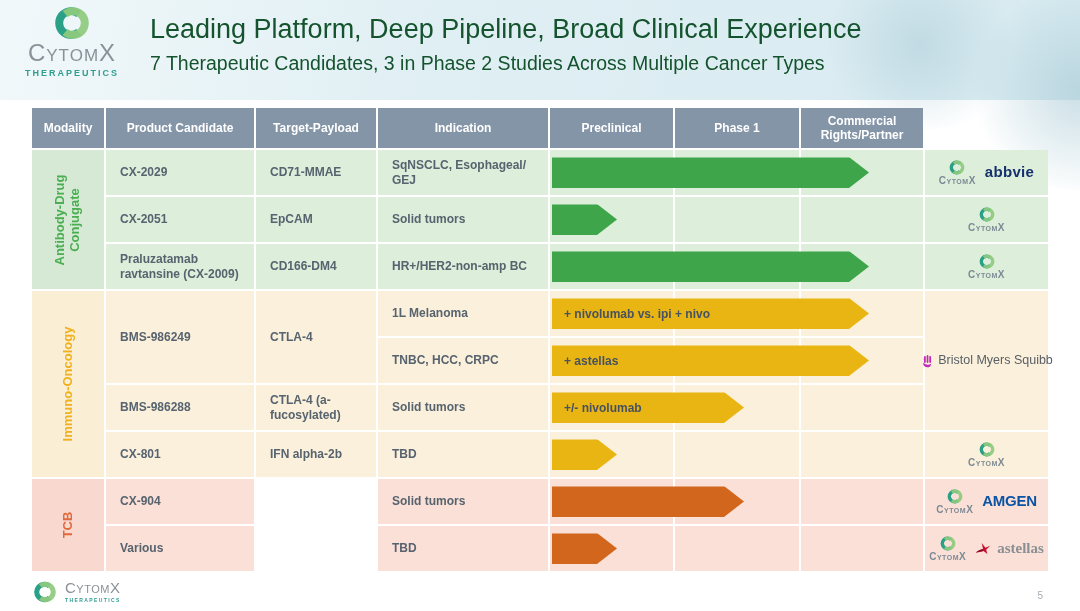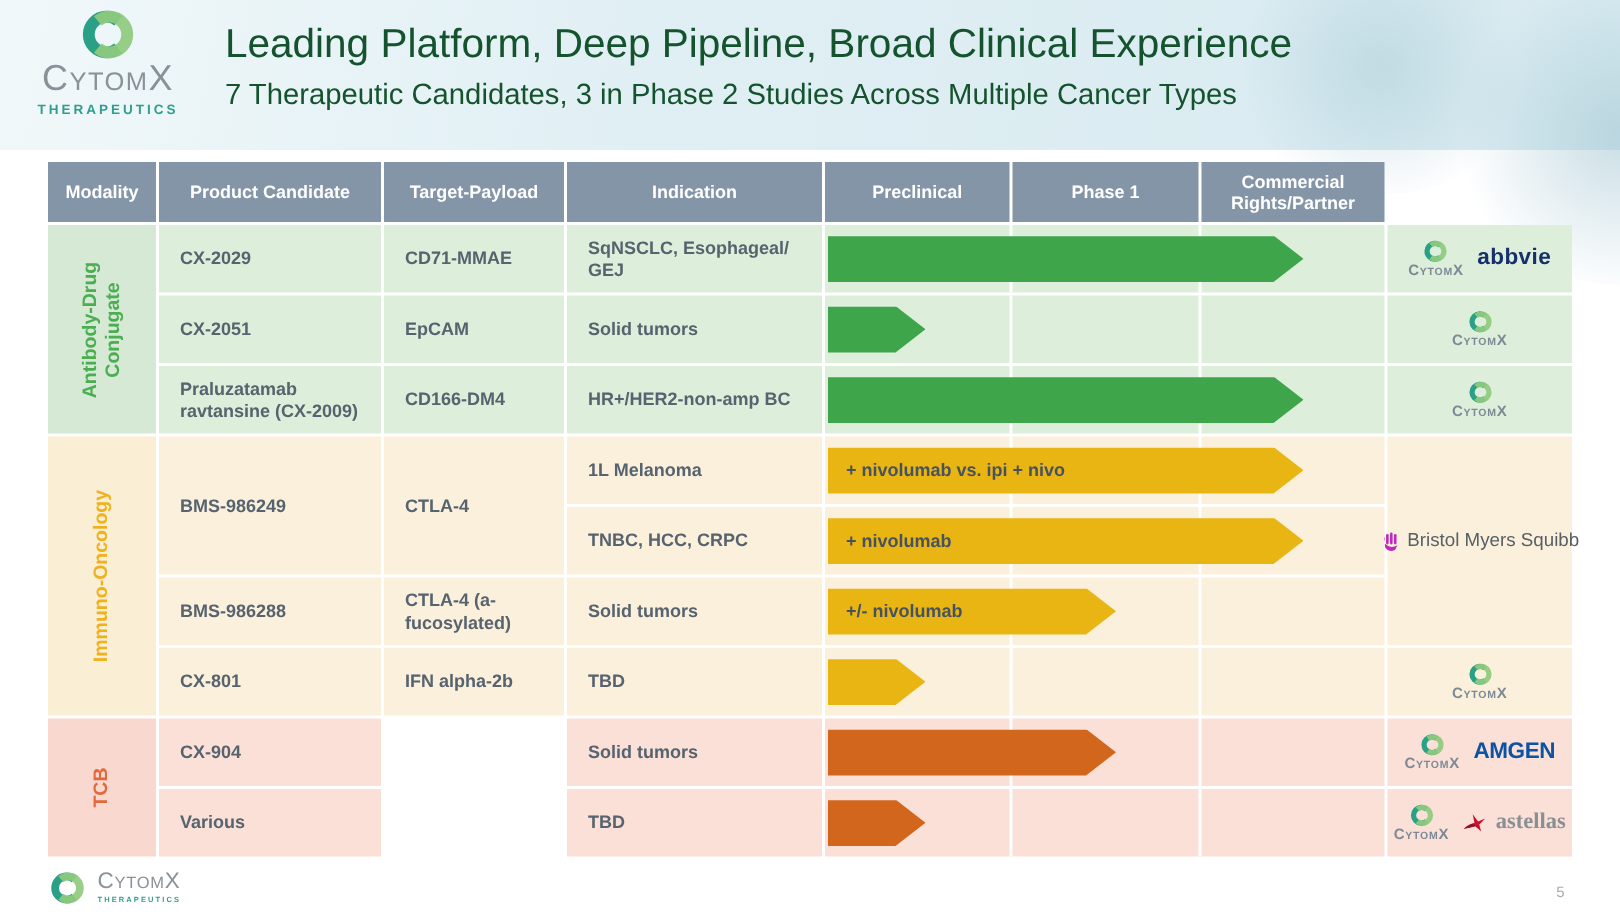--- a/index.html
+++ b/index.html
@@ -202,21 +202,21 @@
     <div class="cell stage g2" style="grid-area:4/5">
       <div class="arrow a-gold a-long">
           <span>+ nivolumab vs. ipi + nivo</span>
         </div>
     </div>
     <div class="cell g2" style="grid-area:5/4">
         <span>TNBC, HCC, CRPC</span>
       </div>
     <div class="cell stage g2" style="grid-area:5/5">
       <div class="arrow a-gold a-long">
-          <span>+ nivolumab</span>
+          <span>+ astellas</span>
         </div>
     </div>
 
     <div class="cell partner g2" style="grid-area:4/6/7/7">
       <div class="bms">
         <svg viewBox="0 0 16 16" width="14" height="14">
           <g fill="#be2bbb">
             <rect x="1.2" y="4.6" width="2" height="6" rx="1" transform="rotate(20 2.2 7.6)"></rect>
             <rect x="4.6" y="2.2" width="2" height="8" rx="1"></rect>
             <rect x="7.6" y="1.2" width="2" height="9" rx="1"></rect>

